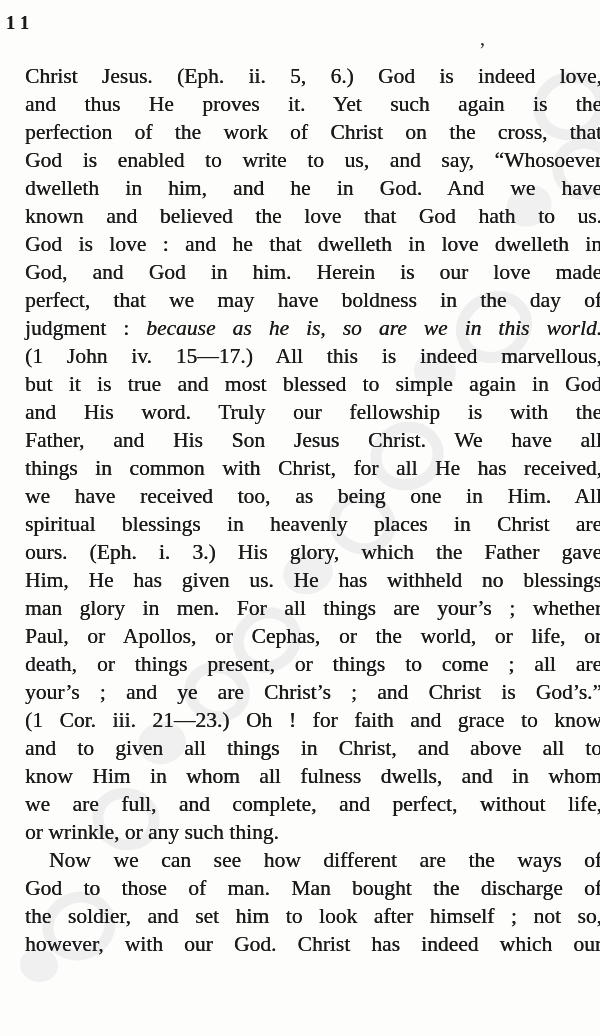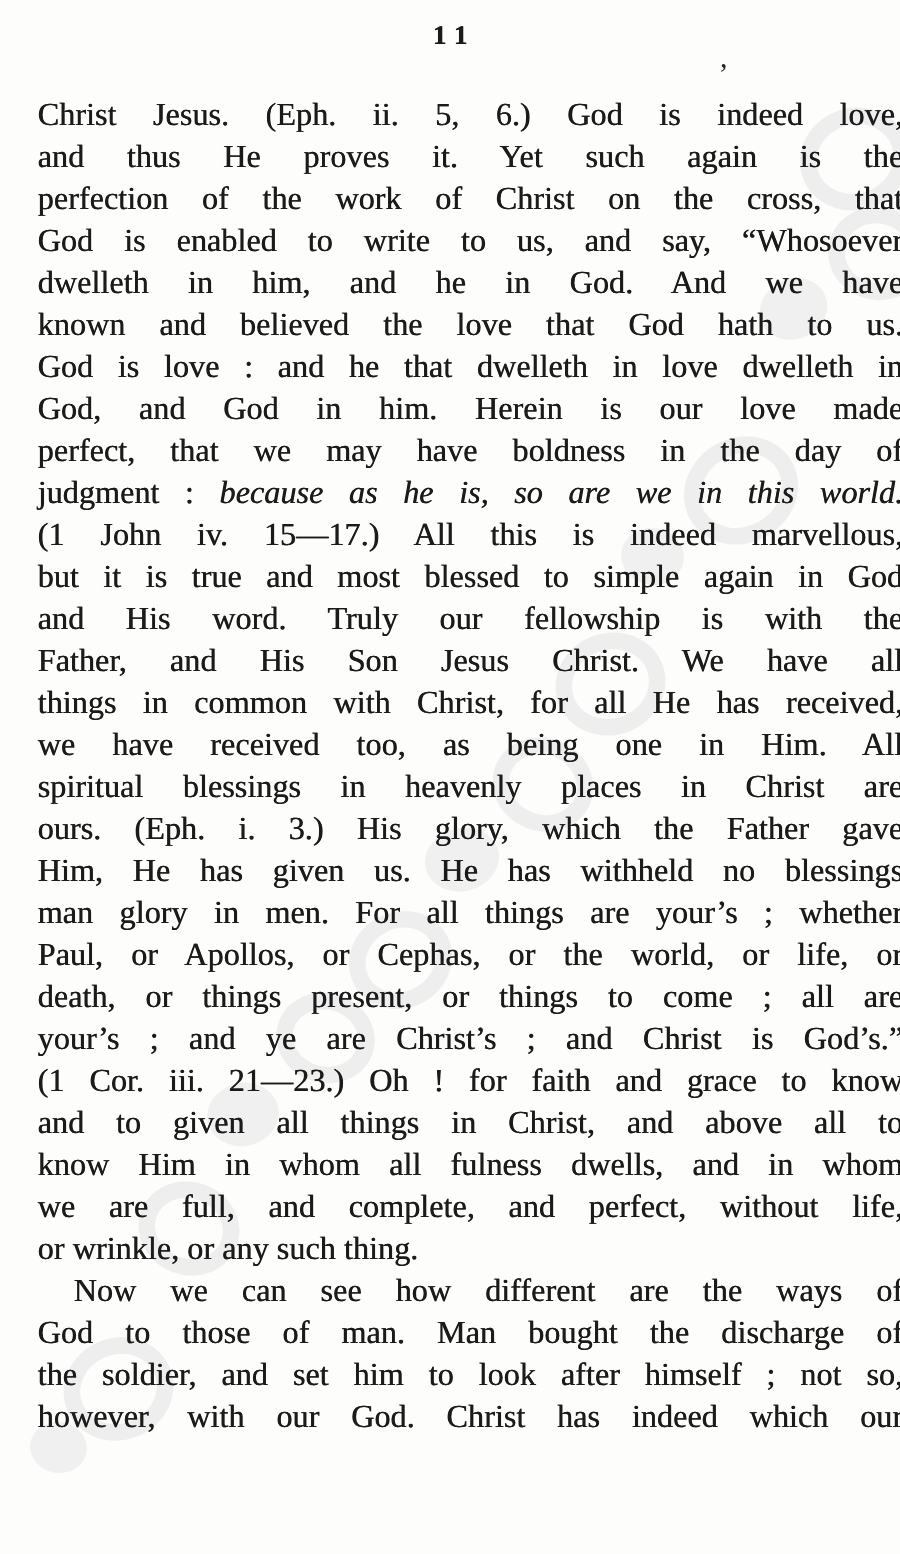--- a/index.html
+++ b/index.html
@@ -17,21 +17,21 @@
   }
   .page {
     position: absolute;
     inset: 0;
   }
   .pagenum {
     position: absolute;
     top: 13px;
     left: 0;
     width: 100%;
-    text-align: center;
+    text-align: left;
     font-size: 18px;
     font-weight: bold;
     letter-spacing: 6px;
     text-indent: 6px;
     z-index: 2;
     text-shadow: 0.3px 0 0 currentColor;
   }
   .textblock {
     position: absolute;
     top: 62px;

